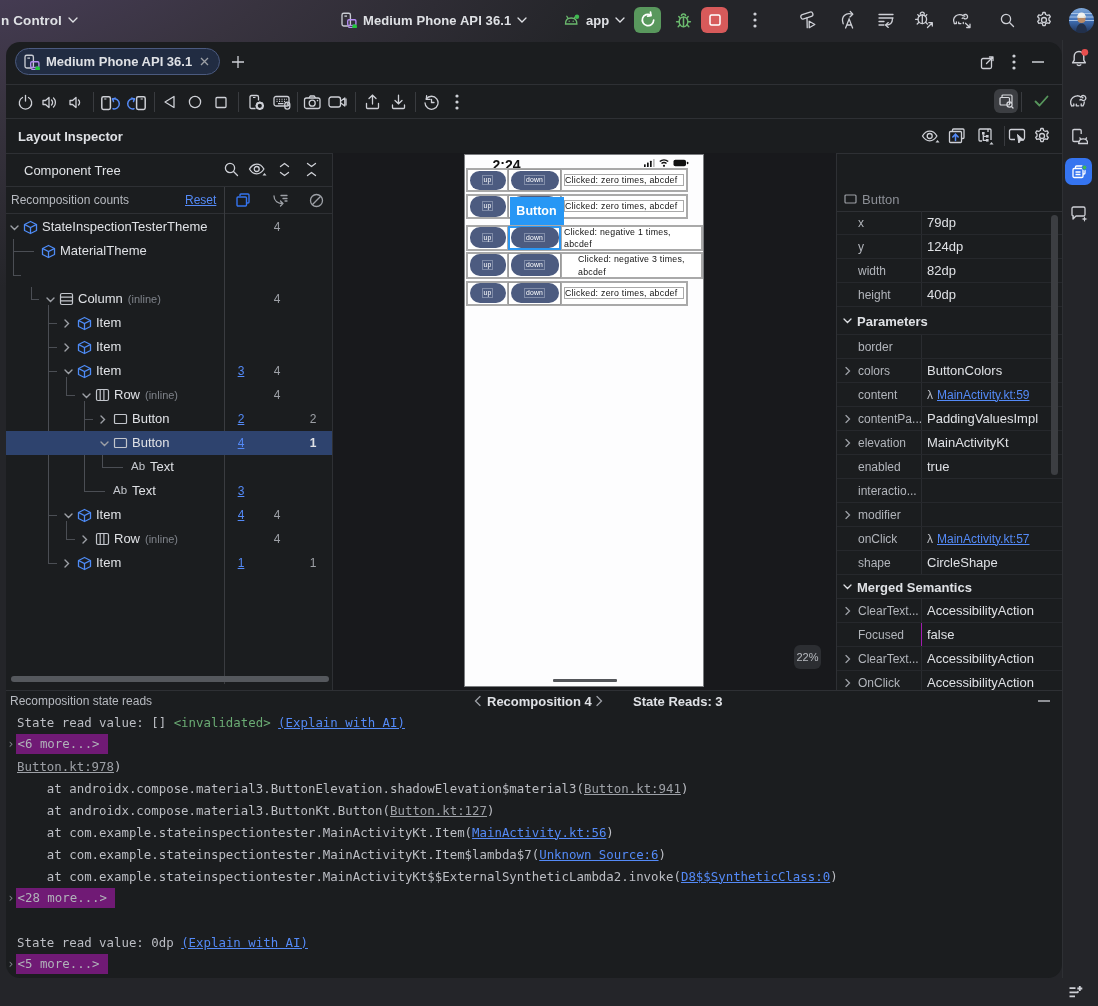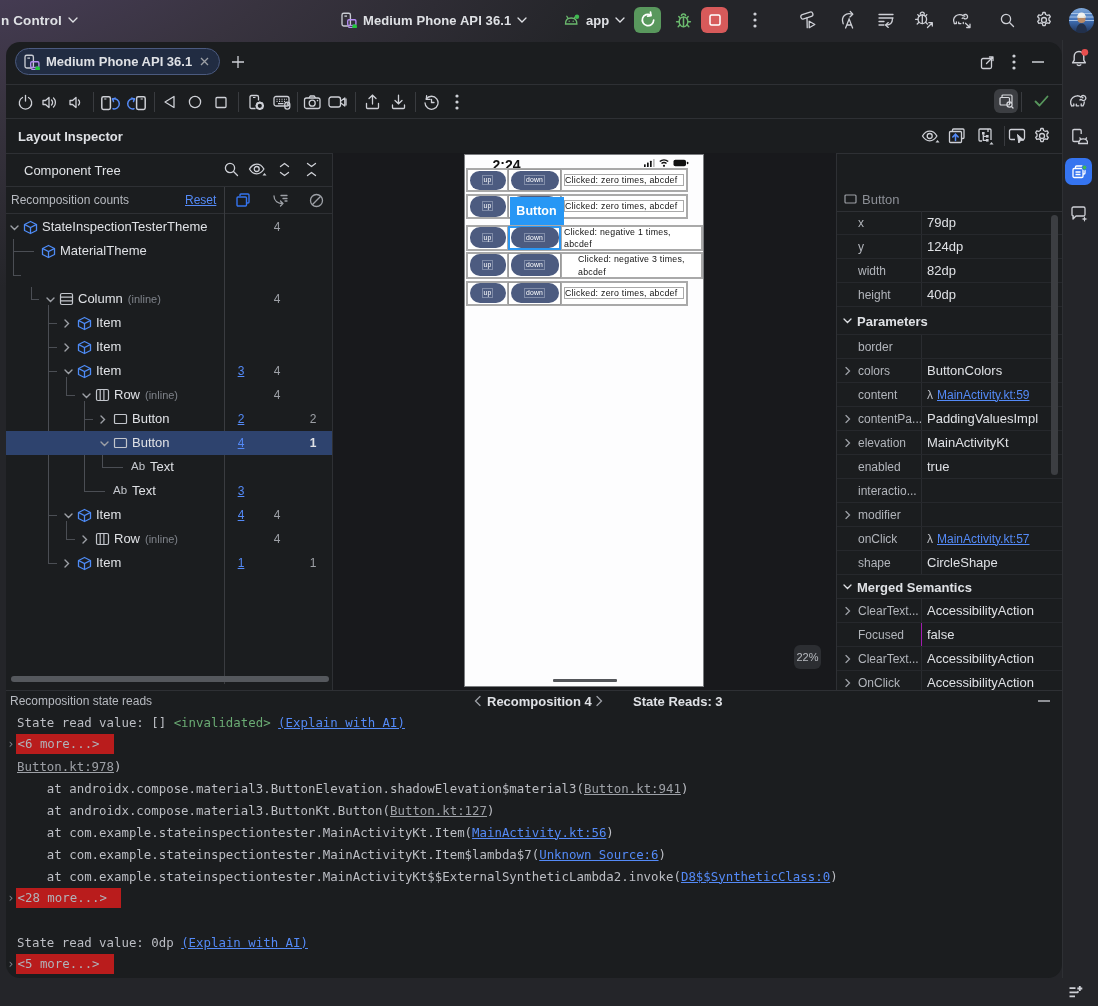--- a/index.html
+++ b/index.html
@@ -64,21 +64,21 @@
   .a-section { font-size:13px; font-weight:700; color:#dfe1e5; }
   .a-link { color:#548af7; text-decoration:underline; font-size:12px; }
   .lambda { color:#bcbec4; font-size:12px; margin-right:4px; }
 
   
   #console-area { font-family:"DejaVu Sans Mono", monospace; font-size:12.4px; }
   .con-line { position:absolute; left:0; width:1056px; height:22px; display:flex; align-items:center; white-space:pre; color:#bcbec4; }
   .seg-green { color:#6aab73; }
   .seg-link-blue { color:#548af7; text-decoration:underline; }
   .seg-link-gray { color:#9da0a6; text-decoration:underline; }
-  .chip { background:#b91c1c; color:#b0b3b9; padding:2px 14px 3px 2px; }
+  .chip { background:#701a75; color:#b0b3b9; padding:2px 8px 3px 2px; }
   .chip-arrow { color:#7f838a; font-size:12px; width:9.5px; text-align:center; display:inline-block; }
 
   
   #screen { position:absolute; left:130.5px; top:1px; width:240px; height:533px; background:#fdfdfe; border:1px solid #7b7d80; }
   .ph-row { position:absolute; display:flex; border:1px solid #a9a9a9; background:#fff; }
   .ph-cell { border:1px solid #a9a9a9; display:flex; align-items:center; justify-content:center; }
   .pill { background:#4c5b80; border-radius:10px; display:flex; align-items:center; justify-content:center; }
   .pill span { border:1px solid rgba(208,214,228,0.4); color:#fff; font-size:6.8px; padding:0 1px; line-height:7.8px; letter-spacing:0.2px; }
   .ph-text { font-size:8.8px; color:#111; line-height:12.5px; letter-spacing:0.25px; }
   .tbx { border:1px solid #a9a9a9; padding:0 0.5px; line-height:10px; flex:1; margin:0 1.5px; white-space:nowrap; overflow:hidden; }

